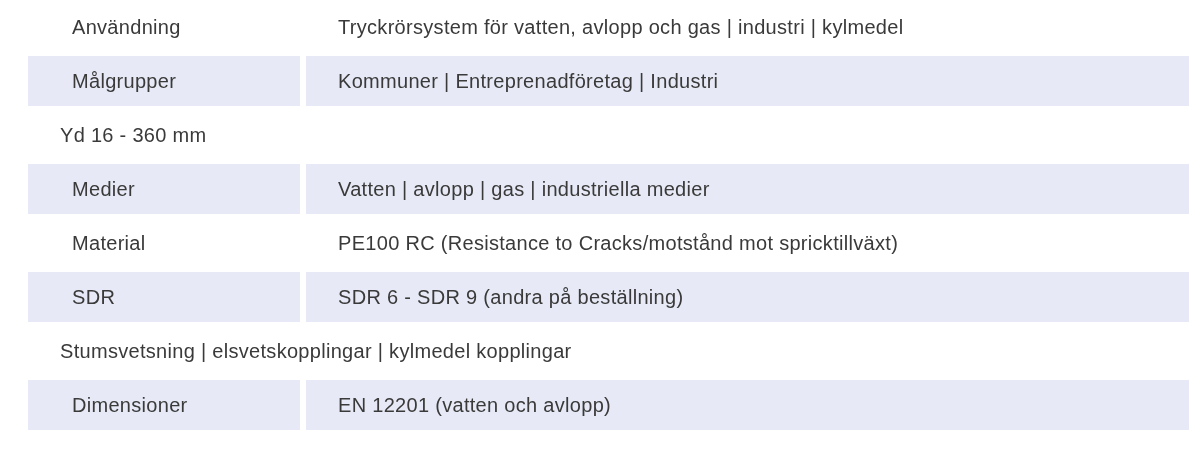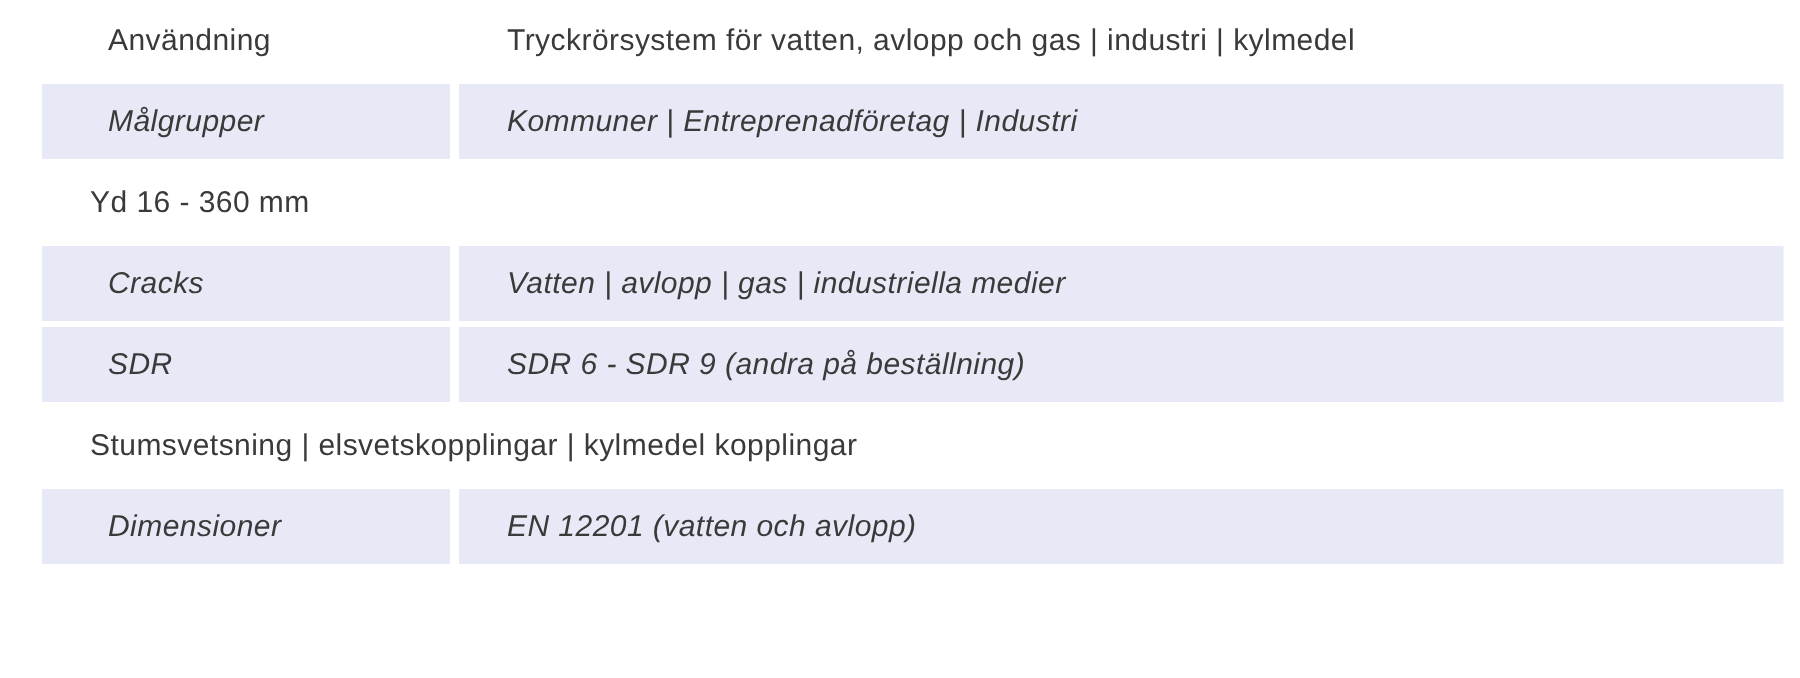--- a/index.html
+++ b/index.html
@@ -36,21 +36,20 @@
     font-size: 20px;
     font-weight: 400;
     letter-spacing: 0.3px;
     color: var(--text, #3a3a3a);
     background: transparent;
     white-space: nowrap;
     overflow: hidden;
   }
   .spec-row.striped .cell {
     background: var(--stripe, #e7eaf6);
-    font-style: italic;
   }
   .cell.label {
     width: 272px;
     flex: 0 0 272px;
     padding-left: 44px;
   }
   .cell.value {
     width: 883px;
     flex: 0 0 883px;
     padding-left: 32px;
@@ -70,24 +69,28 @@
     <div class="spec-row striped">
       <div class="cell label">Målgrupper</div>
       <div class="cell value">Kommuner | Entreprenadföretag | Industri</div>
     </div>
 
     <div class="spec-row">
       <div class="cell value">Yd 16 - 360 mm</div>
     </div>
 
     <div class="spec-row striped">
-      <div class="cell label">Cracks</div>
+      <div class="cell label">Medier</div>
       <div class="cell value">Vatten | avlopp | gas | industriella medier</div>
     </div>
 
+    <div class="spec-row">
+      <div class="cell label">Material</div>
+      <div class="cell value">PE100 RC (Resistance to Cracks/motstånd mot spricktillväxt)</div>
+    </div>
 
     <div class="spec-row striped">
       <div class="cell label">SDR</div>
       <div class="cell value">SDR 6 - SDR 9 (andra på beställning)</div>
     </div>
 
     <div class="spec-row">
       <div class="cell value">Stumsvetsning | elsvetskopplingar | kylmedel kopplingar</div>
     </div>
 

